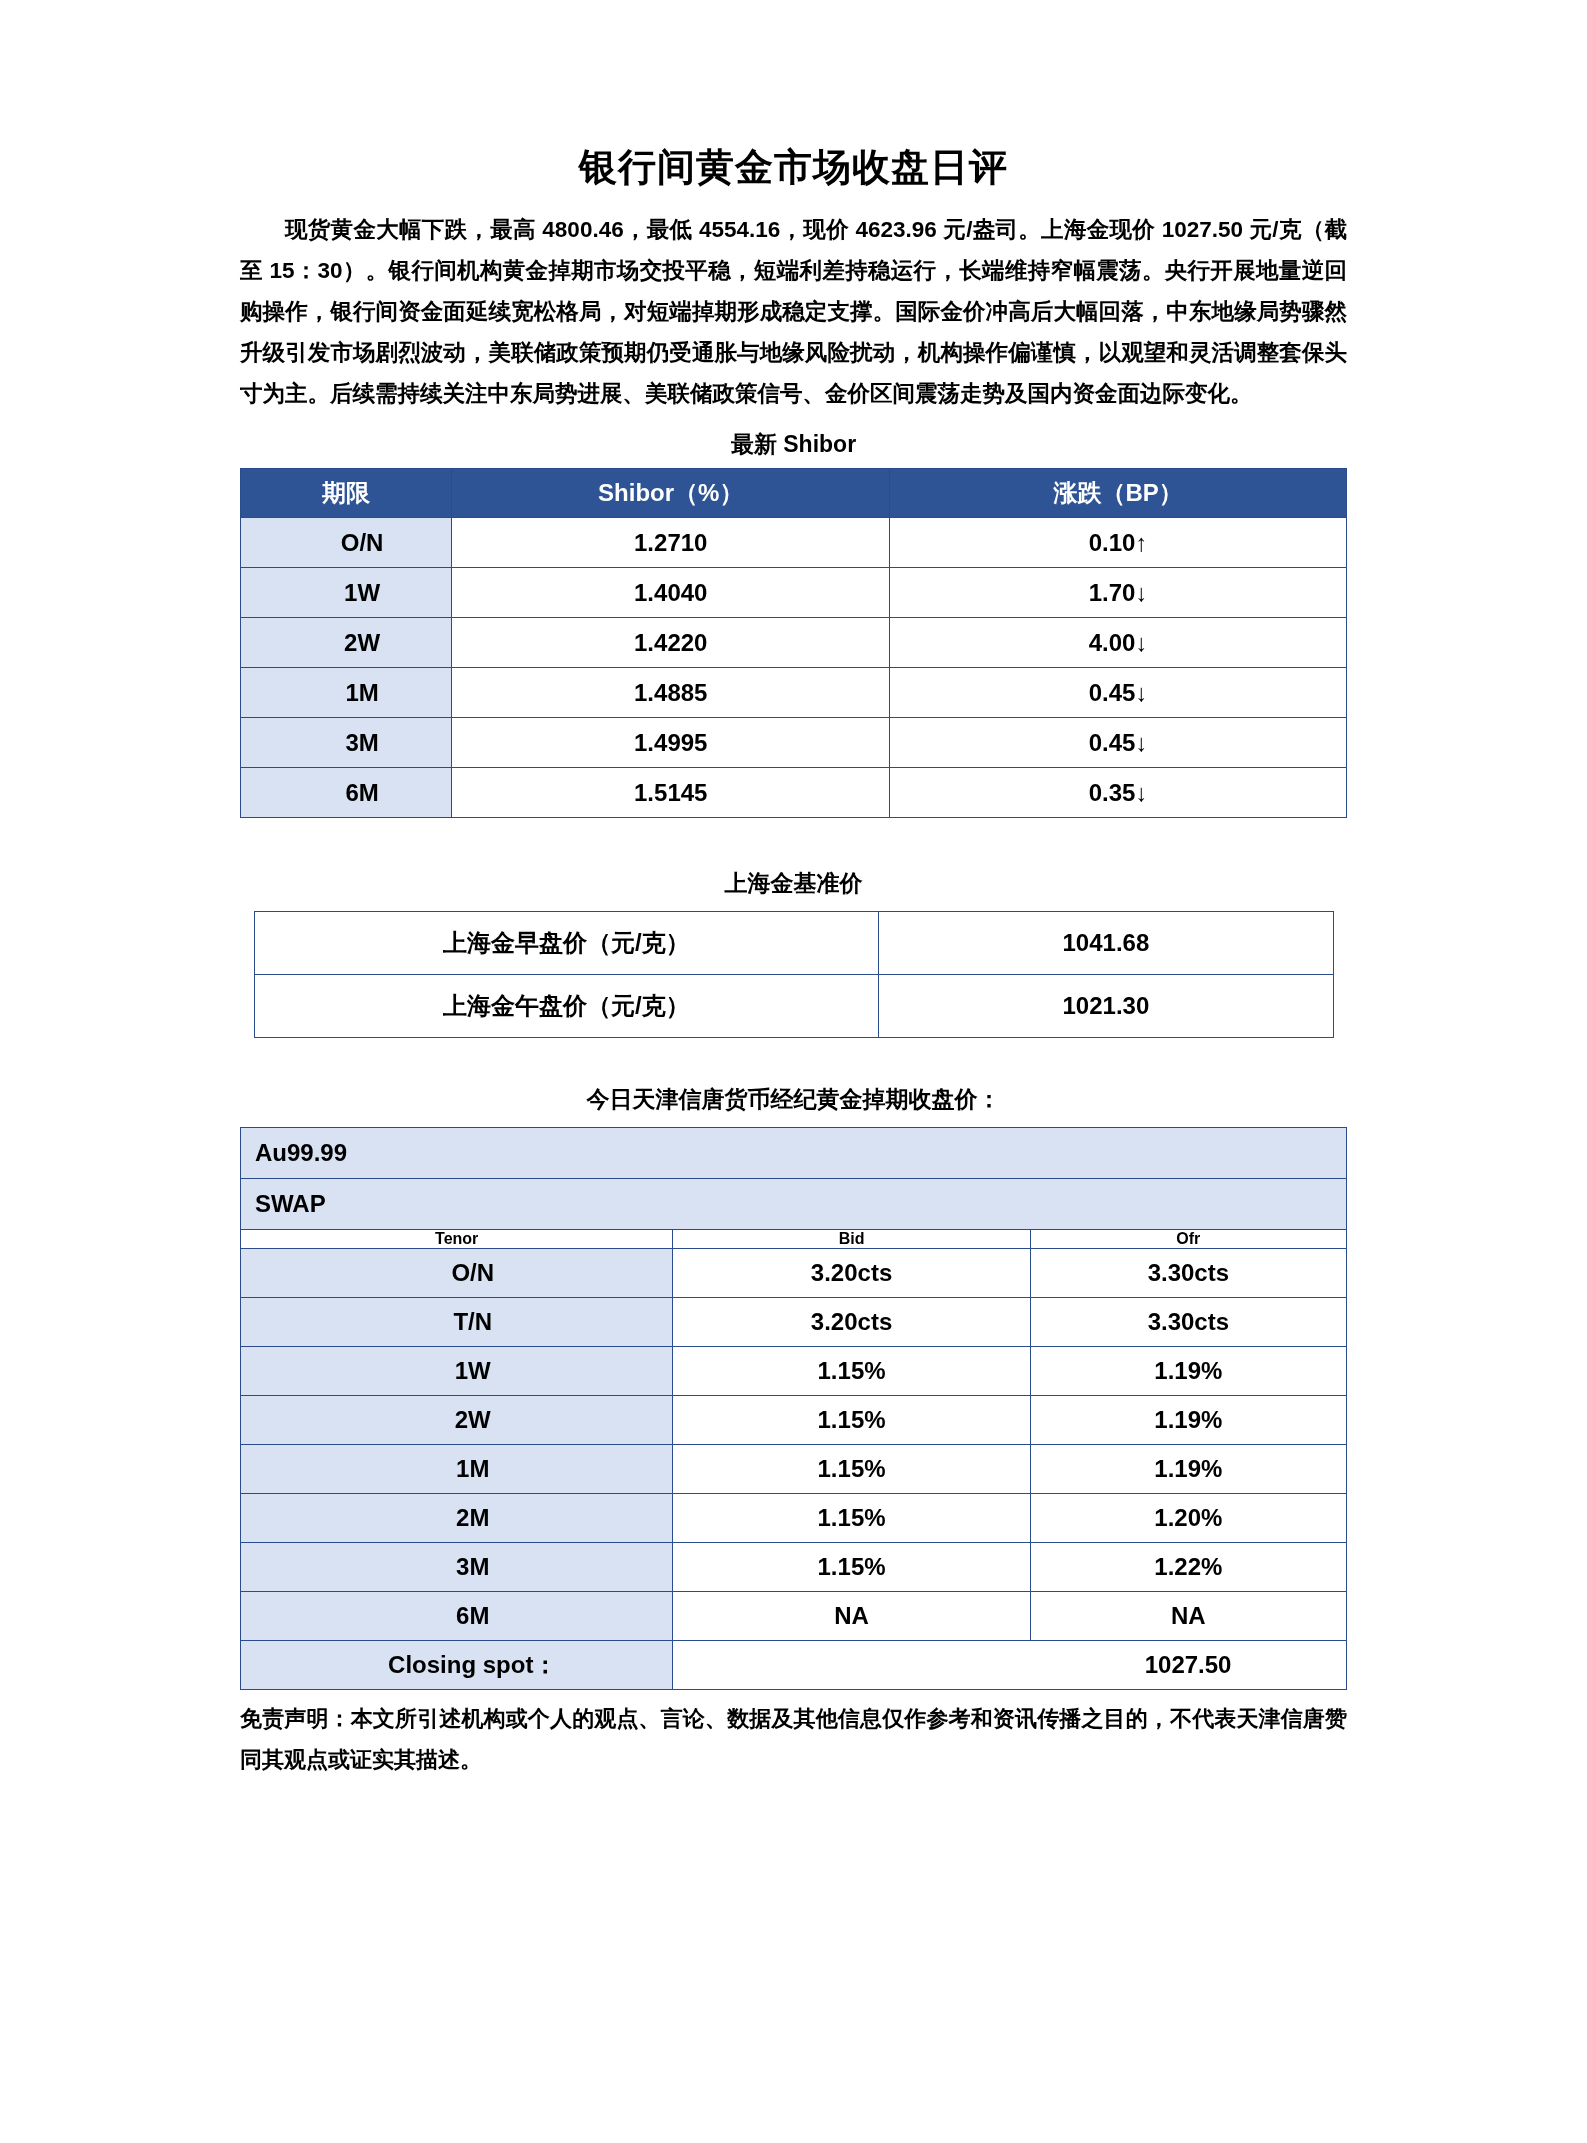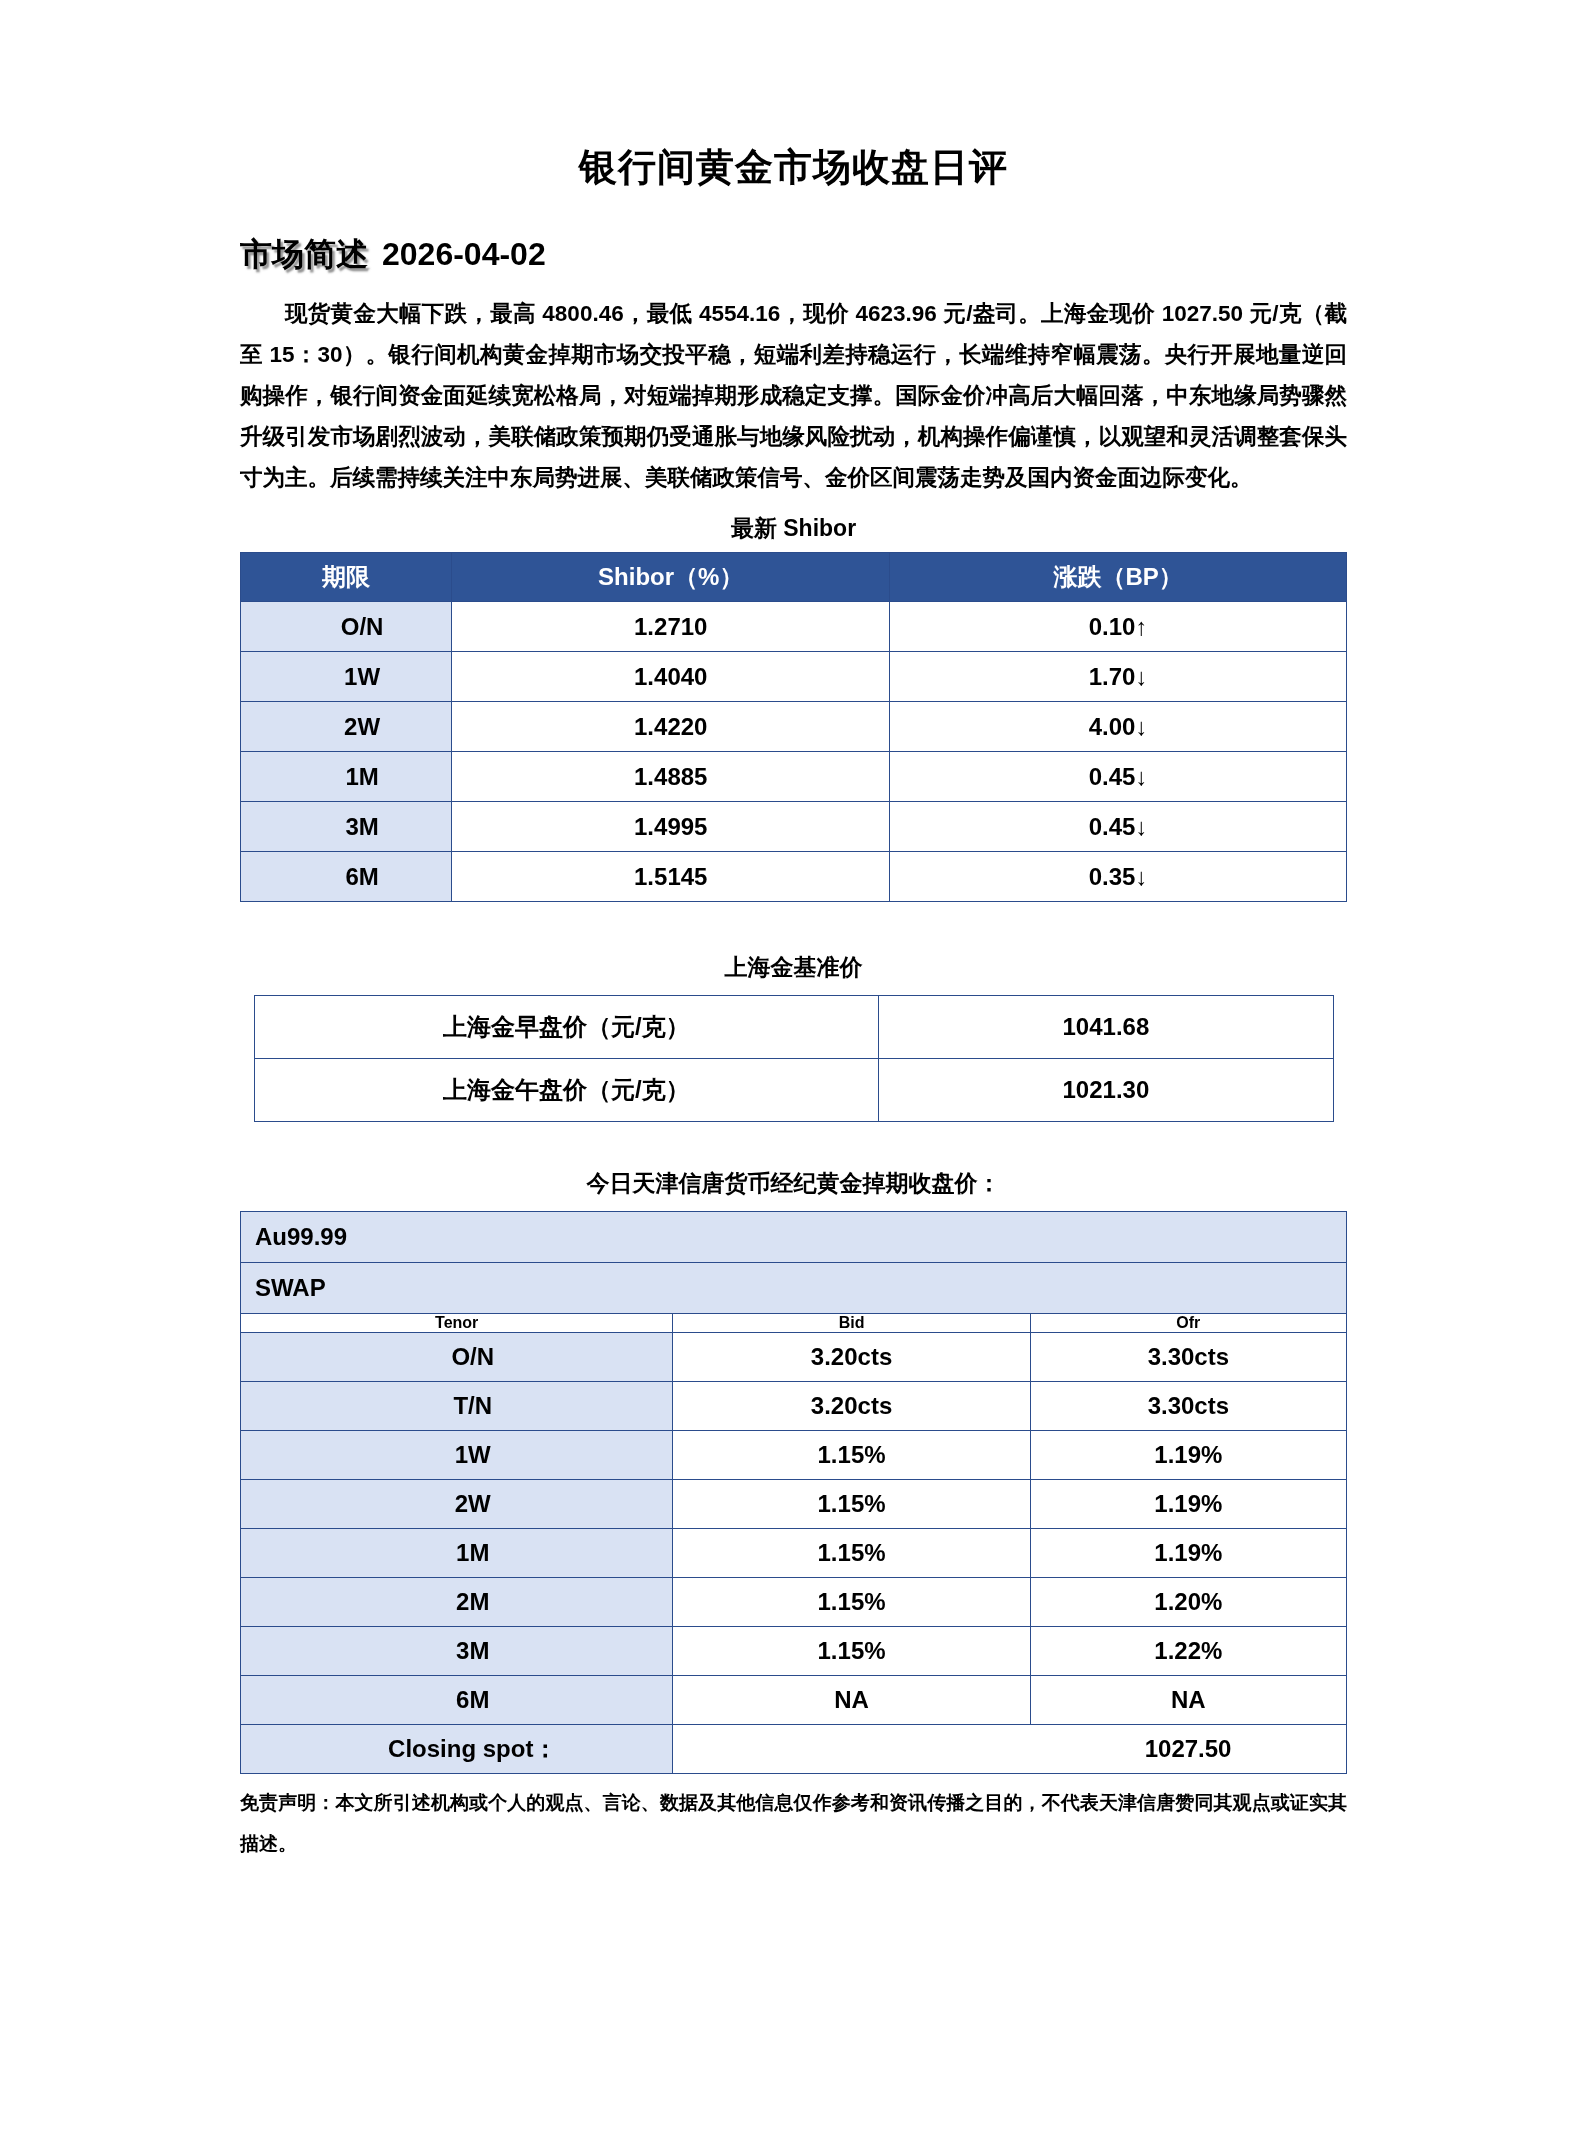--- a/index.html
+++ b/index.html
@@ -35,33 +35,30 @@
   td.key{background:var(--light-cell);padding-left:32px;}
   .shibor-table{width:100%;margin-top:8px;border:1.5px solid var(--border);}
   .shgold-table{width:1080px;margin:12px auto 0 auto;border:1.5px solid var(--border);}
   .shgold-table td{height:62px;}
   .swap-table{width:100%;margin-top:12px;border:1.5px solid var(--border);}
   .swap-table td{height:48px;}
   .swap-table td.info{background:var(--light-cell);text-align:left;padding-left:14px;height:50px;}
   .swap-table td.cs-bid{border-right:none;}
   .swap-table td.cs-val{border-left:none;}
   .disclaimer{
-    margin:8px 0 16px 0;font-size:19px;line-height:41px;font-weight:700;text-align:justify;
+    margin:8px 0 16px 0;font-size:22px;line-height:41px;font-weight:700;text-align:justify;
   }
 </style>
 </head>
 <body>
 
 <div class="content">
 
   <h1 class="doc-title">银行间黄金市场收盘日评</h1>
 
-  <div class="section-heading">
-    <span class="shadowed">市场简述</span><span class="date">2026-04-02</span>
-  </div>
 
   <p class="summary">现货黄金大幅下跌，最高 4800.46，最低 4554.16，现价 4623.96 元/盎司。上海金现价 1027.50 元/克（截至 15：30）。银行间机构黄金掉期市场交投平稳，短端利差持稳运行，长端维持窄幅震荡。央行开展地量逆回购操作，银行间资金面延续宽松格局，对短端掉期形成稳定支撑。国际金价冲高后大幅回落，中东地缘局势骤然升级引发市场剧烈波动，美联储政策预期仍受通胀与地缘风险扰动，机构操作偏谨慎，以观望和灵活调整套保头寸为主。后续需持续关注中东局势进展、美联储政策信号、金价区间震荡走势及国内资金面边际变化。</p>
 
   <div class="tbl-title">最新 Shibor</div>
 
   <table class="shibor-table">
     <colgroup>
         <col style="width:19.1%">
         <col style="width:39.6%">
         <col style="width:41.3%">

